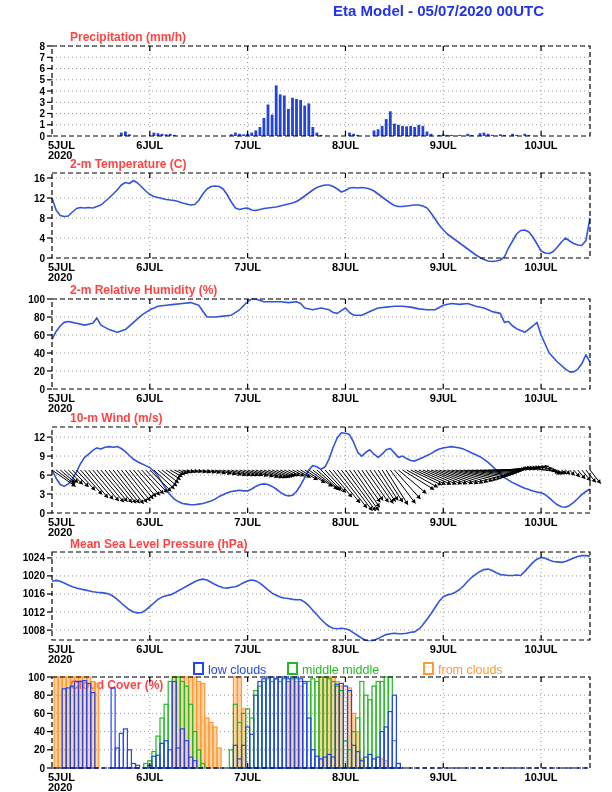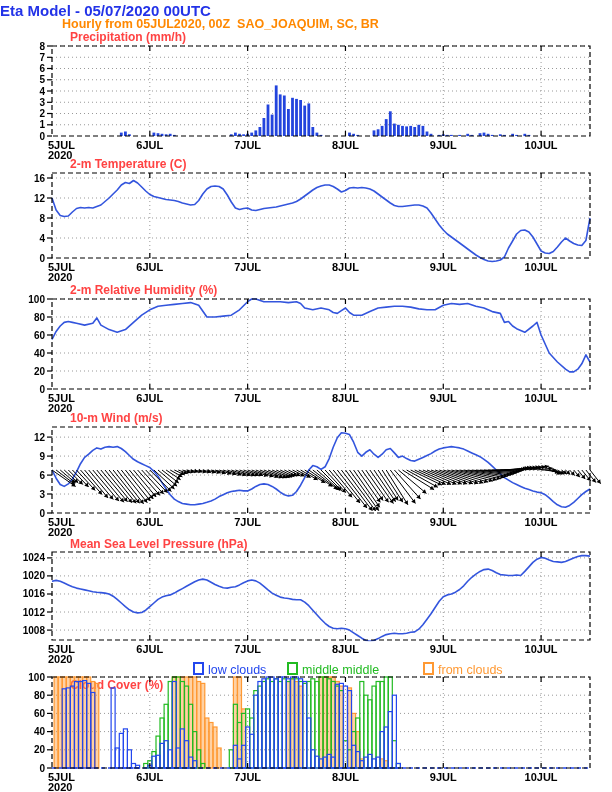--- a/index.html
+++ b/index.html
@@ -1,36 +1,35 @@
 <!DOCTYPE html>
 <html><head>
 <meta charset="utf-8">
 <style>
   html,body{margin:0;padding:0;background:#fff}
   .page{position:relative;width:612px;height:792px;background:#fff;overflow:hidden;
         font-family:"Liberation Sans",sans-serif}
   .hdr,.ptitle,.legend{position:absolute;white-space:pre;line-height:1}
-  .title{left:0;top:3px;width:544px;text-align:left;color:#2333e8;font-weight:700;font-size:15px}
+  .title{left:0;top:3px;width:544px;text-align:right;color:#2333e8;font-weight:700;font-size:15px}
   .subtitle{left:62px;top:18px;color:#ff8800;font-weight:700;font-size:12.5px}
   .coords{left:247px;top:32px;color:#ff8800;font-weight:700;font-size:12.5px}
   .ptitle{color:#ff4343;font-weight:700;font-size:12px}
   .legend{font-weight:400;font-size:12.5px}
   .legend .sq{display:inline-block;width:7px;height:9px;border:2px solid;margin-right:4px;vertical-align:-1px;background:#fff}
   .leg-low{color:#2347ee}.leg-low .sq{border-color:#2347ee}
   .leg-mid{color:#22bb22}.leg-mid .sq{border-color:#22bb22}
   .leg-high{color:#ff9933}.leg-high .sq{border-color:#ff9933}
   svg{position:absolute;left:0;top:0}
   svg text{font-family:"Liberation Sans",sans-serif;font-weight:700;fill:#000}
 </style>
 </head>
 <body>
 
 <div class="page">
   <div class="hdr title">Eta Model - 05/07/2020 00UTC</div>
-  <div class="hdr subtitle">Hourly from 05JUL2020, 00Z  SAO_JOAQUIM, SC, BR</div>
 
   <div class="ptitle" style="left:70px;top:31px">Precipitation (mm/h)</div>
   <div class="ptitle" style="left:70px;top:158px">2-m Temperature (C)</div>
   <div class="ptitle" style="left:70px;top:284px">2-m Relative Humidity (%)</div>
   <div class="ptitle" style="left:70px;top:412px">10-m Wind (m/s)</div>
   <div class="ptitle" style="left:70px;top:538px">Mean Sea Level Pressure (hPa)</div>
   <div class="ptitle" style="left:70px;top:679px">Cloud Cover (%)</div>
 
   <div class="legend leg-low" style="left:193px;top:662px"><span class="sq"></span><span>low clouds</span></div>
   <div class="legend leg-mid" style="left:287px;top:662px"><span class="sq"></span><span>middle middle</span></div>

